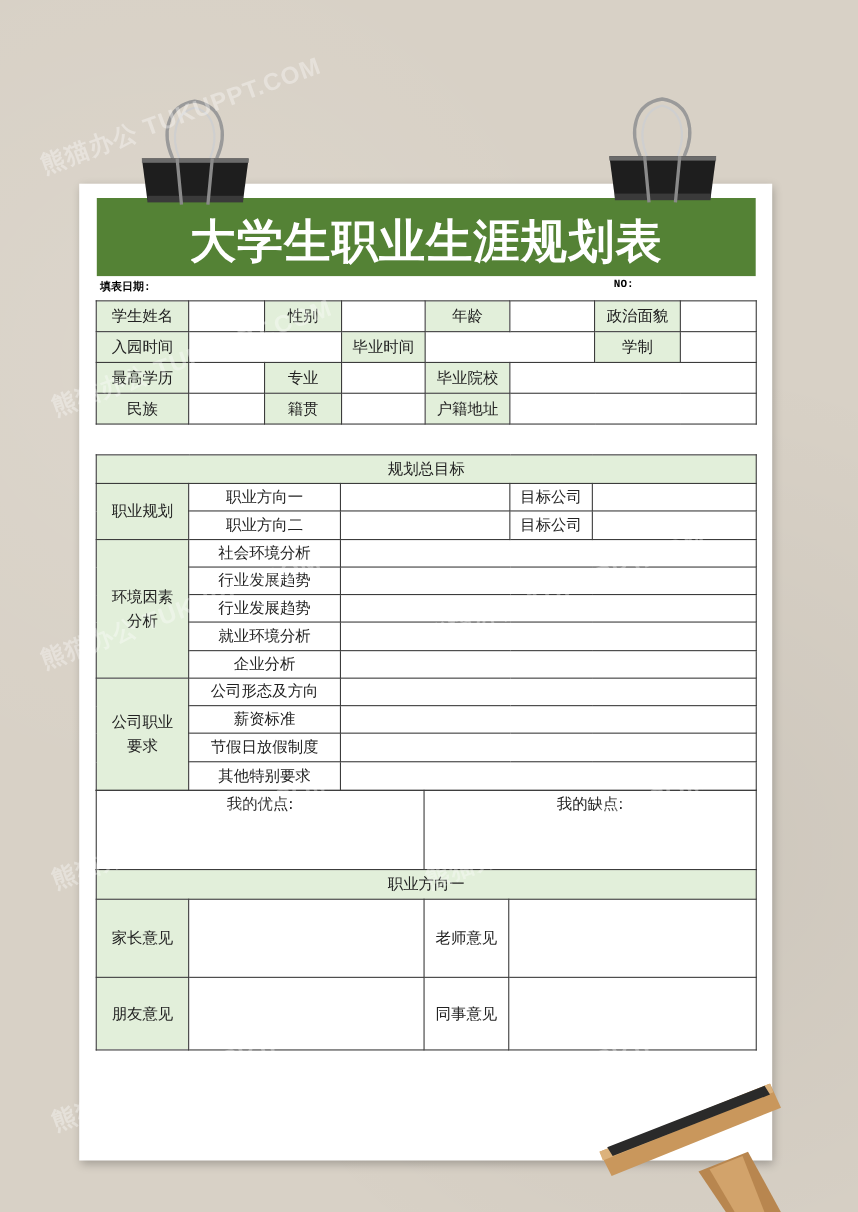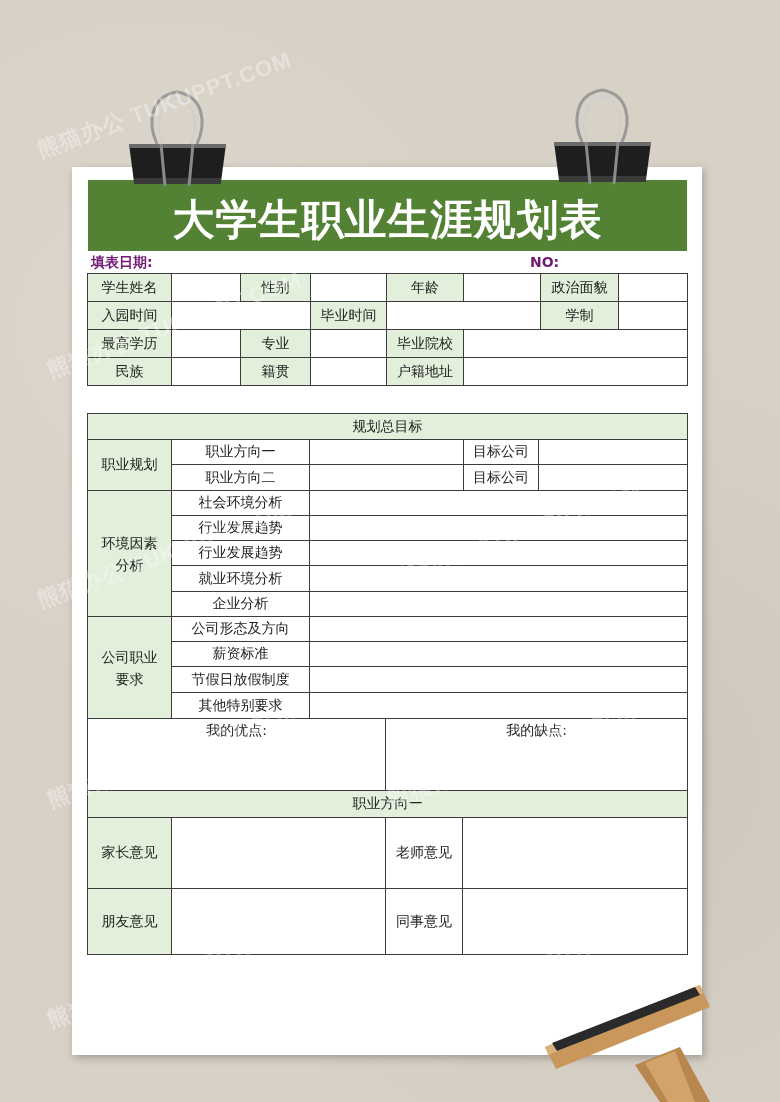--- a/index.html
+++ b/index.html
@@ -21,21 +21,21 @@
     background:#ffffff; box-shadow:2px 3px 8px rgba(0,0,0,0.25);
   }
   .title-band {
     position:absolute; left:88px; top:180px; width:599px; height:71px;
     background:#548235; display:flex; align-items:center; justify-content:center;
   }
   .title-band span {
     color:#ffffff; font-size:42px; font-weight:bold; letter-spacing:1px;
     font-family:"DejaVu Sans", sans-serif; padding-top:8px;
   }
-  .meta { position:absolute; top:254px; font-size:14px; font-weight:bold; color:#701a75; }
+  .meta { position:absolute; top:254px; font-size:10px; font-weight:bold; color:#000000;font-family:Liberation Mono, monospace; }
   .grid { position:absolute; left:87px; width:600px; border-collapse:collapse; table-layout:fixed; }
   .grid td {
     border:1.5px solid #3c3c3c; padding:0; font-size:14px; color:#222;
     text-align:center; vertical-align:middle; overflow:hidden; white-space:nowrap;
   }
   .grid td.lbl { background:#e2efda; }
   .grid td.hdr { background:#e2efda; }
   .grid td.free { text-align:center; vertical-align:top; padding:3px 4px; }
   .clip { position:absolute; z-index:5; }
   .stamp { position:absolute; left:540px; top:985px; z-index:5; }
@@ -52,21 +52,21 @@
 <div class="watermark" style="left:40px;top:960px;">熊猫办公 TUKUPPT.COM</div>
 <div class="watermark" style="left:380px;top:960px;">熊猫办公 TUKUPPT.COM</div>
 
 <div class="paper"></div>
 
 <div class="title-band">
   <span>大学生职业生涯规划表</span>
 </div>
 
 <div class="meta" style="left:91px;">填表日期:</div>
-<div class="meta" style="left:530px;">NO:</div>
+<div class="meta" style="left:558px;">NO:</div>
 
 <table class="grid" style="top:273px;">
   <colgroup>
     <col style="width:84px">
       <col style="width:69px">
       <col style="width:70px">
       <col style="width:76px">
     <col style="width:77px">
       <col style="width:77px">
       <col style="width:78px">

